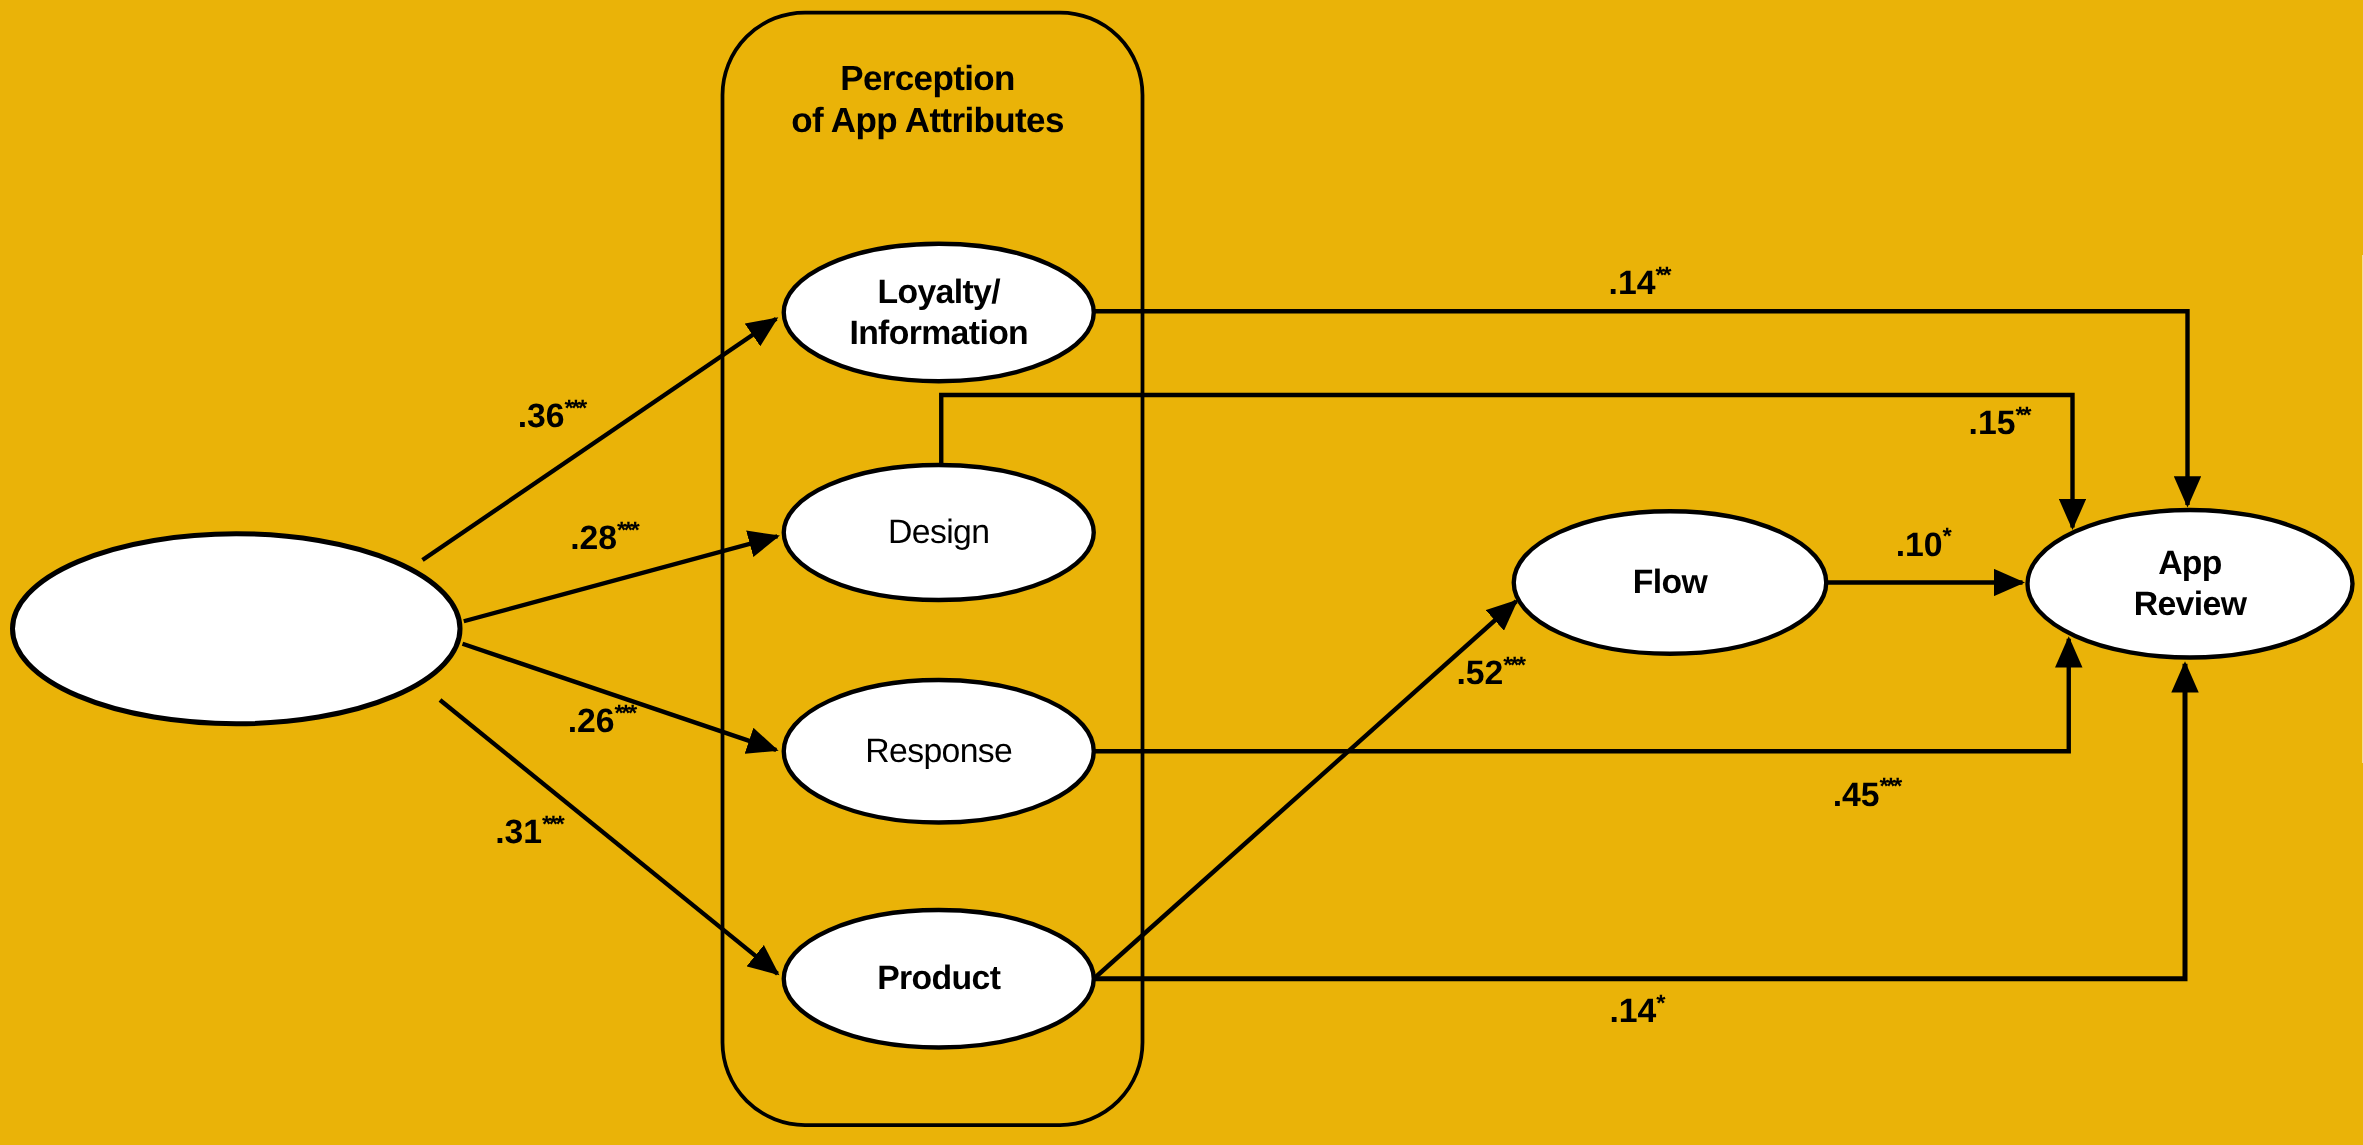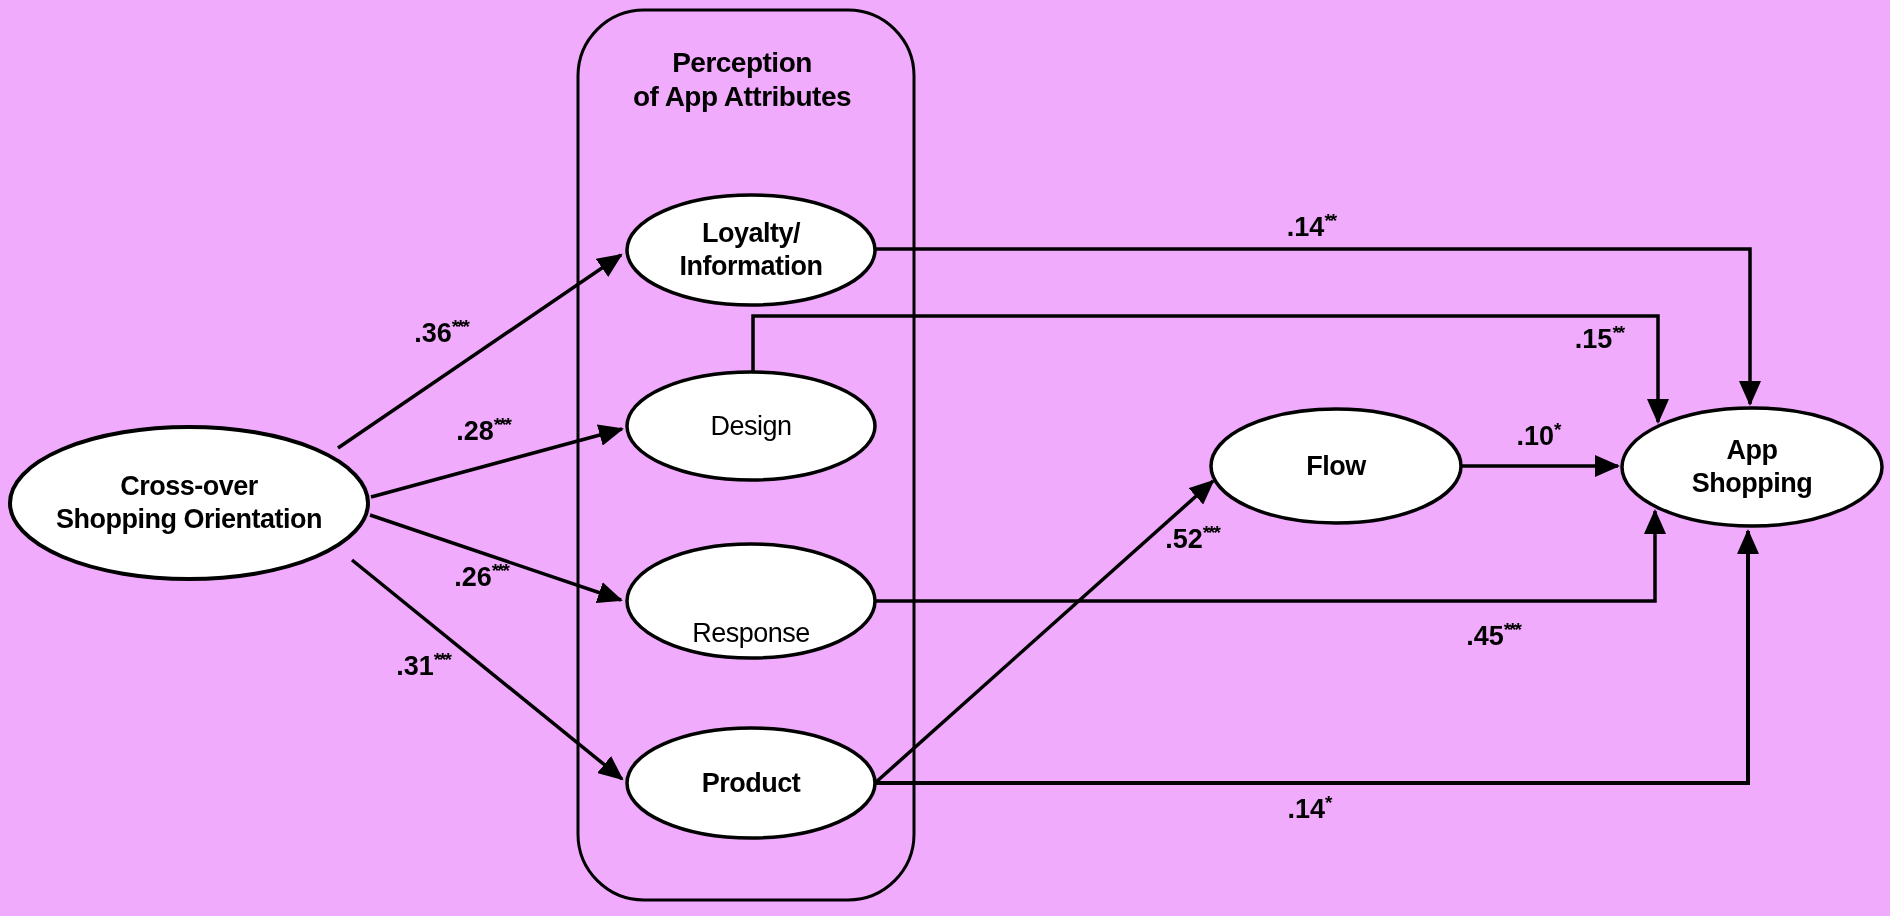--- a/index.html
+++ b/index.html
@@ -1,19 +1,19 @@
 <!DOCTYPE html>
 <html><head>
 <meta charset="utf-8">
 <style>
   html,body{margin:0;padding:0;background:#ffffff;}
   .canvas{
     position:relative;
     width:1890px;height:916px;
-    background:#f0abfc;
+    background:#eab308;
     font-family:"Liberation Sans", sans-serif;
     color:#000;
     overflow:hidden;
   }
   .canvas svg{position:absolute;left:0;top:0;}
   .txt{
     position:absolute;
     transform:translate(-50%,-50%);
     text-align:center;
     line-height:1.22;
@@ -73,49 +73,45 @@
     <ellipse cx="751" cy="783" rx="124" ry="55" fill="#fff" stroke="#000" stroke-width="3.5"></ellipse>
     <ellipse cx="1336" cy="466" rx="125" ry="57" fill="#fff" stroke="#000" stroke-width="3.5"></ellipse>
     <ellipse cx="1752" cy="467" rx="130" ry="59" fill="#fff" stroke="#000" stroke-width="3.5"></ellipse>
   </svg>
 
   <div class="txt box-title" style="left:742px;top:80px;">
     <span>Perception</span>
     <span>of App Attributes</span>
   </div>
 
-  <div class="txt node-label w700" style="left:189px;top:503px;">
-    <span>Cross-over</span>
-    <span>Shopping Orientation</span>
-  </div>
 
   <div class="txt node-label w700" style="left:751px;top:250px;">
     <span>Loyalty/</span>
     <span>Information</span>
   </div>
 
   <div class="txt node-label w400" style="left:751px;top:426px;">
     <span>Design</span>
   </div>
 
-  <div class="txt node-label w400" style="left:751px;top:601px;margin-top:32px;">
+  <div class="txt node-label w400" style="left:751px;top:601px;">
     <span>Response</span>
   </div>
 
   <div class="txt node-label w700" style="left:751px;top:783px;">
     <span>Product</span>
   </div>
 
   <div class="txt node-label w700" style="left:1336px;top:466px;">
     <span>Flow</span>
   </div>
 
   <div class="txt node-label w700" style="left:1752px;top:467px;">
     <span>App</span>
-    <span>Shopping</span>
+    <span>Review</span>
   </div>
 
   <div class="coef" style="left:421px;top:333px;margin-left:20px;">
     <span>.36</span><span class="stars">***</span>
   </div>
   <div class="coef" style="left:483px;top:431px;">
     <span>.28</span><span class="stars">***</span>
   </div>
   <div class="coef" style="left:481px;top:577px;">
     <span>.26</span><span class="stars">***</span>

